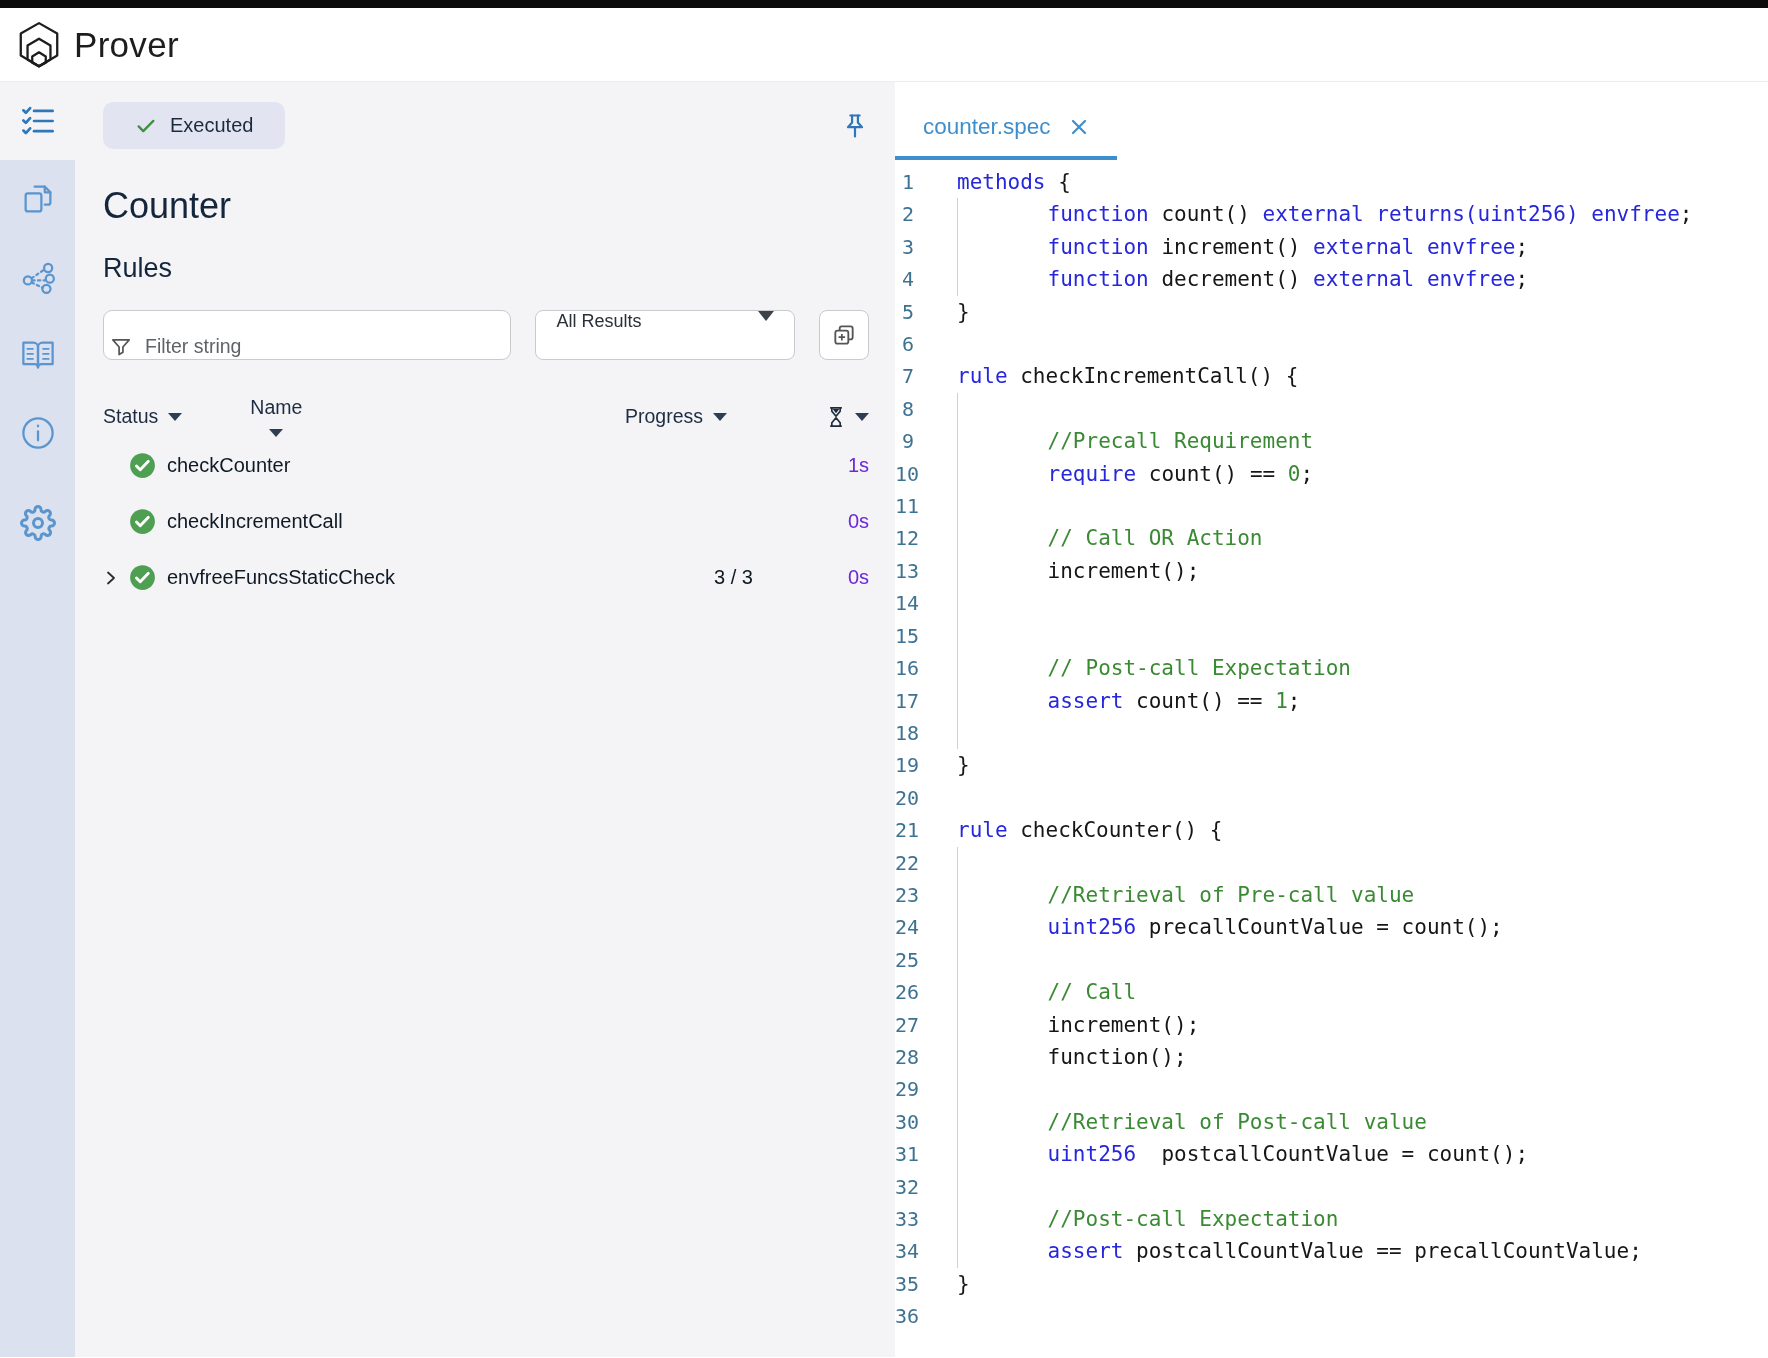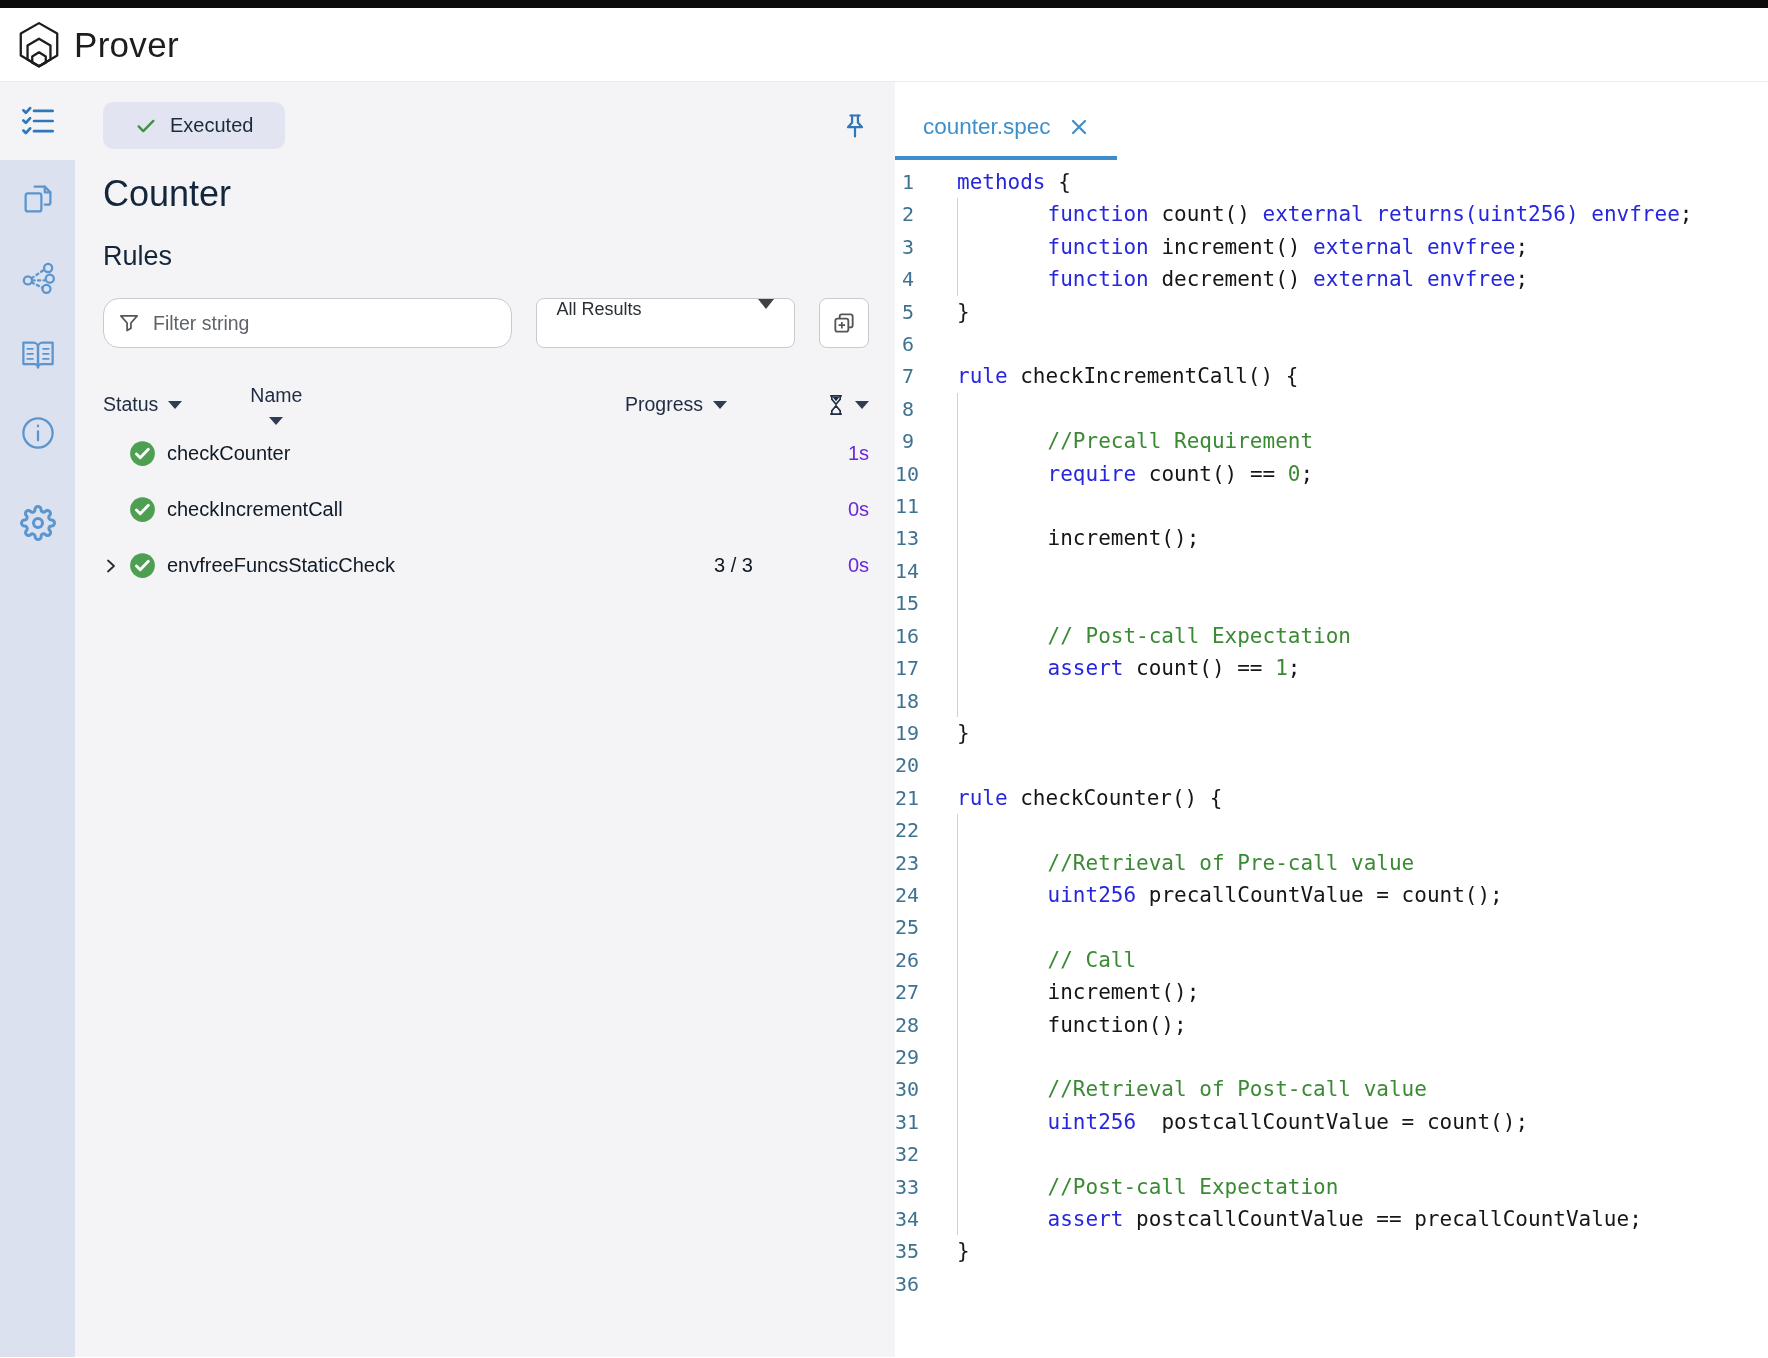--- a/index.html
+++ b/index.html
@@ -29,27 +29,27 @@
 
   
   .rules-panel { width:820px; flex:none; background:#f4f4f6; padding:20px 26px 0 28px; }
   .panel-head { display:flex; align-items:flex-start; justify-content:space-between; }
   .badge {
     display:inline-flex; align-items:center; gap:13px;
     background:#e2e5f1; border-radius:10px; padding:12px 32px;
     font-size:20px; color:#1b2b3b;
   }
   .pin-btn { margin-top:10px; cursor:pointer; }
-  .page-title { font-size:36px; font-weight:500; color:#14263c; margin-top:24px; }
+  .page-title { font-size:36px; font-weight:500; color:#14263c; margin-top:36px; }
   .section-heading { font-size:27px; font-weight:500; color:#14263c; margin-top:26px; }
 
   .filter-row { display:flex; align-items:center; gap:24px; margin-top:26px; }
   .filter-box {
-    width:418px; height:50px; background:#fff; border:1px solid #c9cace; border-radius:16px;
-    display:flex; align-items:center; padding:0 14px; gap:10px;
+    width:418px; height:50px; background:#fff; border:1px solid #c9cace; border-radius:9px;
+    display:flex; align-items:flex-end; padding:0 6px; gap:10px;
   }
   .filter-box input {
     border:none; outline:none; flex:1; font-size:19.5px; font-family:inherit; color:#333; background:transparent;
   }
   .filter-box input::placeholder { color:#5f6368; }
   .select-box {
     width:265px; height:50px; background:#fff; border:1px solid #c9cace; border-radius:8px;
     display:flex; align-items:flex-start; justify-content:space-between; padding:0 20px;
     font-size:18px; color:#2b2f36; cursor:pointer;
   }
@@ -311,20 +311,24 @@
         </div>
         <div class="code-line">
           <span class="ln">10</span>
           <span class="ct guide"><span class="pl">    </span><span class="kw">require</span><span class="pl"> count() == </span><span class="num">0</span><span class="pl">;</span></span>
         </div>
         <div class="code-line">
           <span class="ln">11</span>
           <span class="ct guide">&nbsp;</span>
         </div>
         <div class="code-line">
+          <span class="ln">12</span>
+          <span class="ct guide"><span class="pl">    </span><span class="cm">// Call OR Action</span></span>
+        </div>
+        <div class="code-line">
           <span class="ln">13</span>
           <span class="ct guide"><span class="pl">    increment();</span></span>
         </div>
         <div class="code-line">
           <span class="ln">14</span>
           <span class="ct guide">&nbsp;</span>
         </div>
         <div class="code-line">
           <span class="ln">15</span>
           <span class="ct guide">&nbsp;</span>

